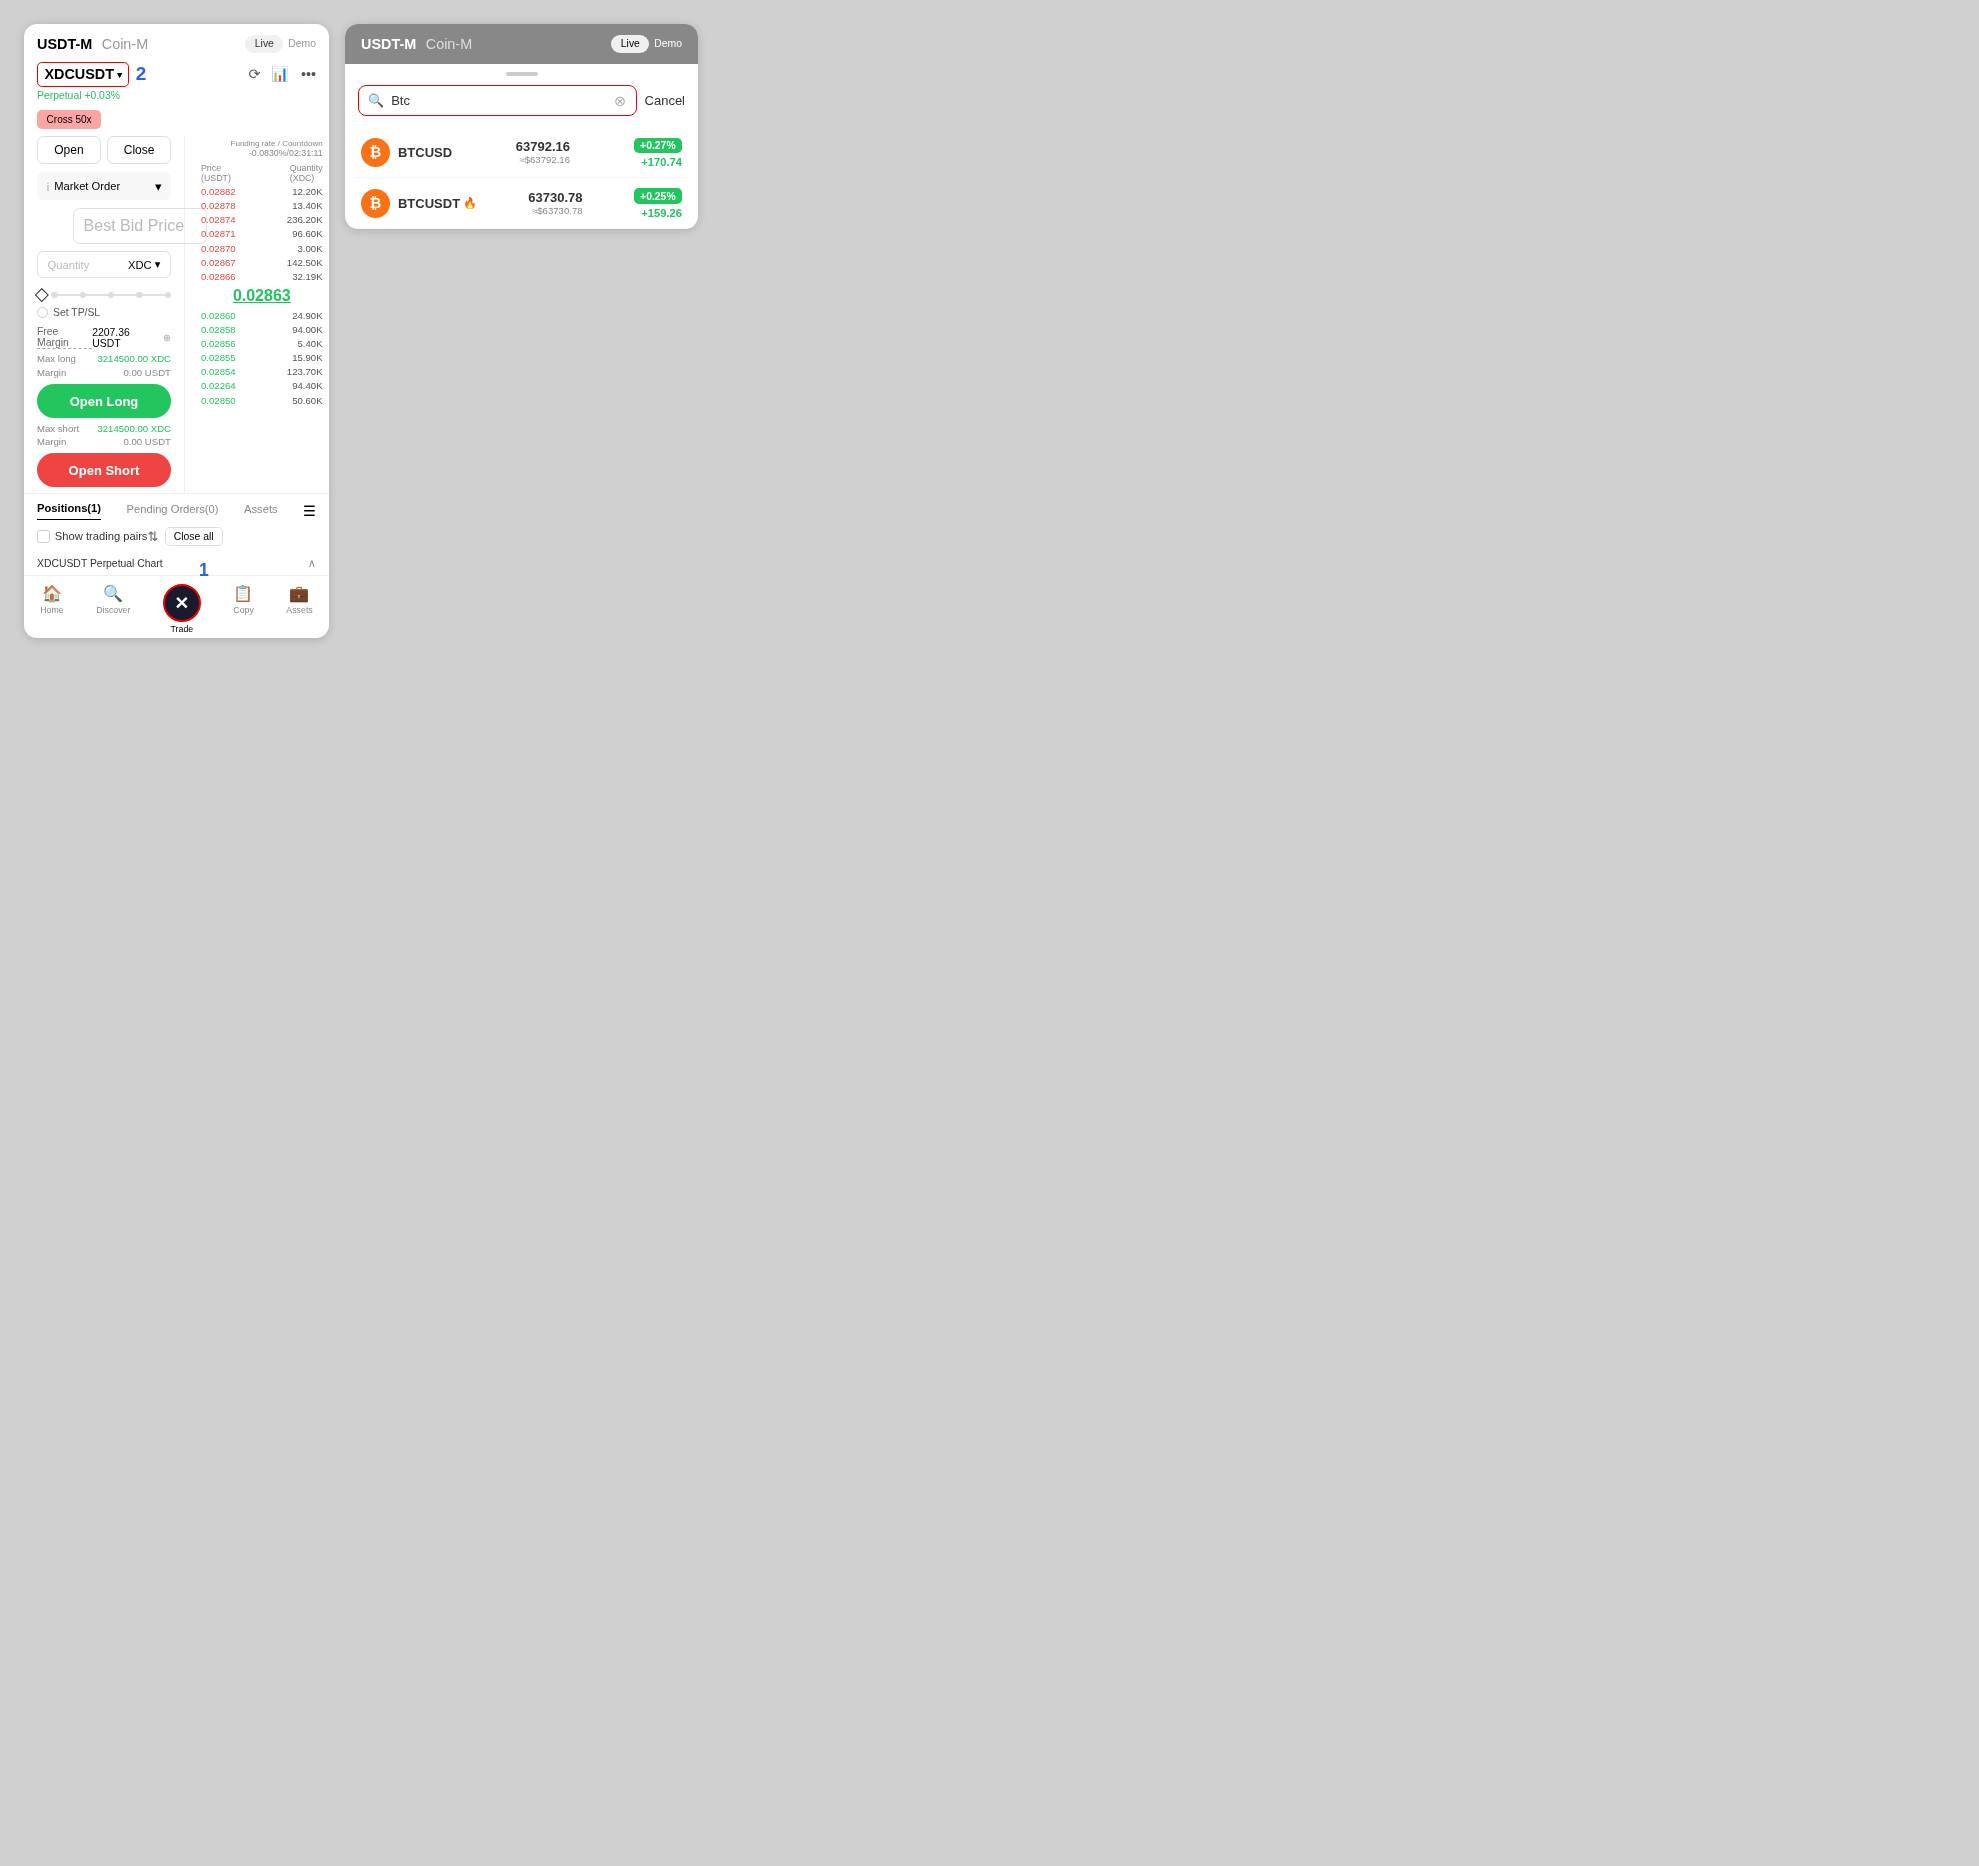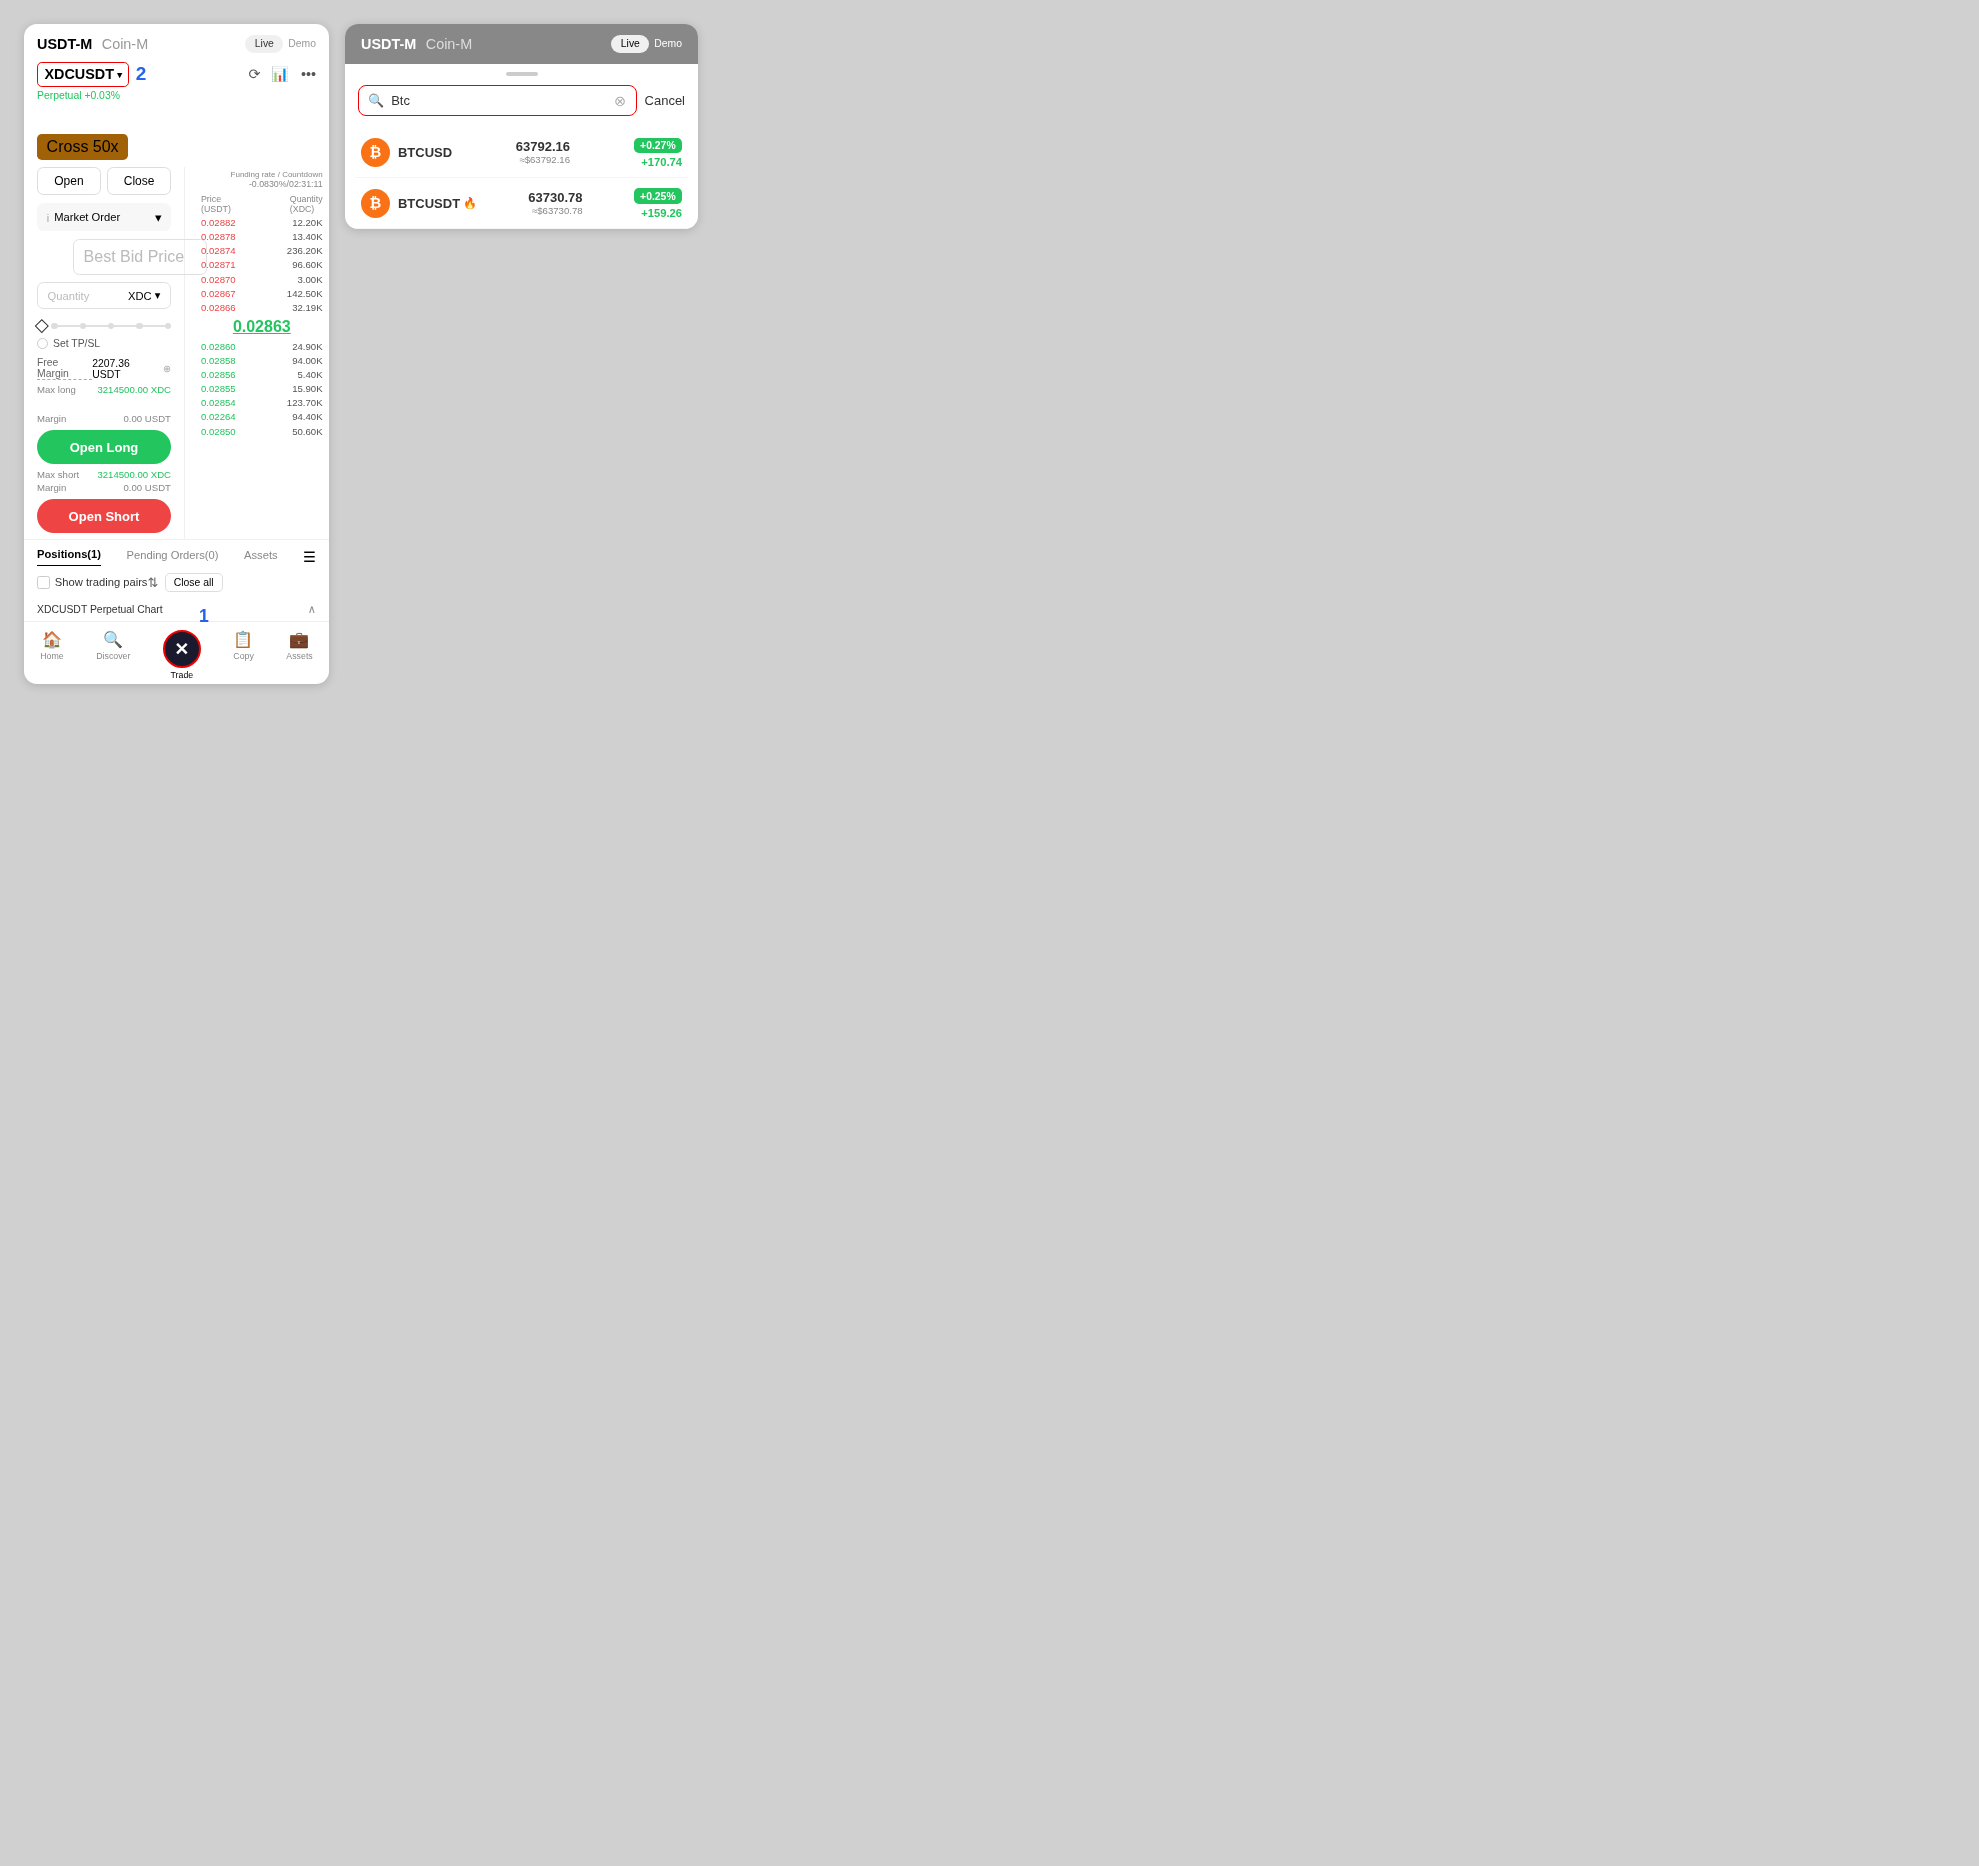--- a/index.html
+++ b/index.html
@@ -91,30 +91,29 @@
       padding: 0 13px 6.4px;
       font-size: 10.4px;
       color: #666;
     }
     .perpetual-row span { color: #22c55e; font-weight: 500; }
 
     .leverage-row {
       padding: 3.2px 13px 6.4px;
     }
     .leverage-btn {
-      background: #a16207;
+      background: #fca5a5;
       border: none;
       border-radius: 4.8px;
       padding: 4px 9.6px;
-      font-size: 16px;
+      font-size: 10px;
       cursor: pointer;
       display: flex;
       align-items: center;
       gap: 3.2px;
-      margin-top: 24px;
     }
 
     .main-content {
       display: flex;
       gap: 16px;
     }
 
     .left-form {
       flex: 1;
       padding: 0 13px 6.4px;
@@ -211,21 +210,21 @@
     }
     .free-margin-label { color: #666; border-bottom: 0.8px dashed #aaa; }
     .free-margin-value { font-size: 10.4px; display: flex; align-items: center; gap: 3.2px; }
     .plus-icon { color: #aaa; font-size: 9.6px; }
 
     .max-row {
       display: flex;
       justify-content: space-between;
       font-size: 9.6px;
       color: #888;
-      margin-bottom: 18px;
+      margin-bottom: 3px;
     }
     .max-value { color: #22c55e; font-size: 9.6px; }
 
     .margin-row {
       display: flex;
       justify-content: space-between;
       font-size: 9.6px;
       color: #888;
       margin-bottom: 6.4px;
     }

